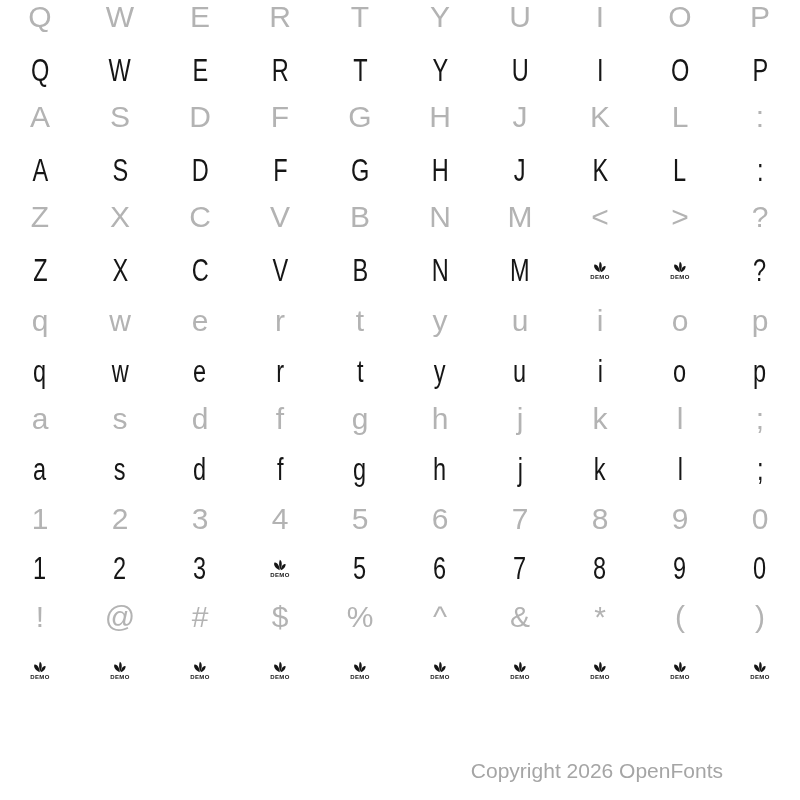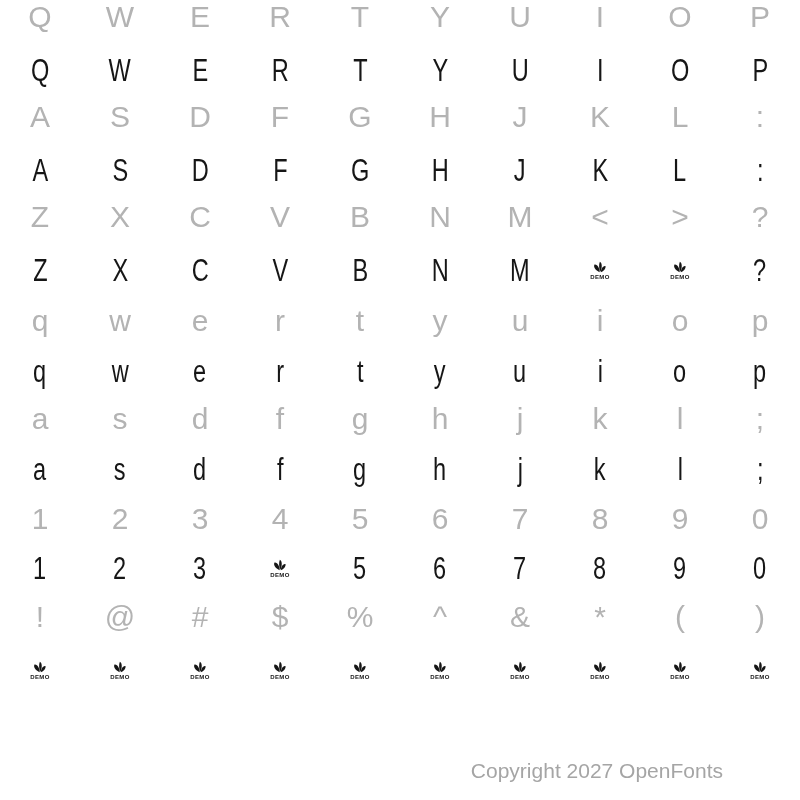--- a/index.html
+++ b/index.html
@@ -294,13 +294,13 @@
             <path d="M13.2,18 C17.5,16.5 20.8,13 20.3,9.2 C18.8,8.2 16,10 14.5,13 C13.7,14.7 13.2,16.4 13.2,18 Z"></path>
           </svg><span class="demo-label">DEMO</span></span></span>
       <span class="cell"><span class="demo-ph"><svg width="16" height="13" viewBox="0 0 24 19" xmlns="http://www.w3.org/2000/svg" fill="currentColor" style="color:var(--ink)">
             <path d="M11.5,18 C6,16 2,11.5 3.5,7 C5,5.8 8,7.5 9.7,10.5 C11,13 11.6,15.8 11.5,18 Z"></path>
             <path d="M12.2,17.5 C10.5,13 10,6.5 11.8,2.5 C14.5,3.5 15.5,9 14,13.5 C13.5,15.2 12.9,16.6 12.2,17.5 Z"></path>
             <path d="M13.2,18 C17.5,16.5 20.8,13 20.3,9.2 C18.8,8.2 16,10 14.5,13 C13.7,14.7 13.2,16.4 13.2,18 Z"></path>
           </svg><span class="demo-label">DEMO</span></span></span>
     </div>
   </div>
 
-<div class="footer">Copyright 2027 OpenFonts</div>
+<div class="footer">Copyright 2026 OpenFonts</div>
 
 </body></html>

